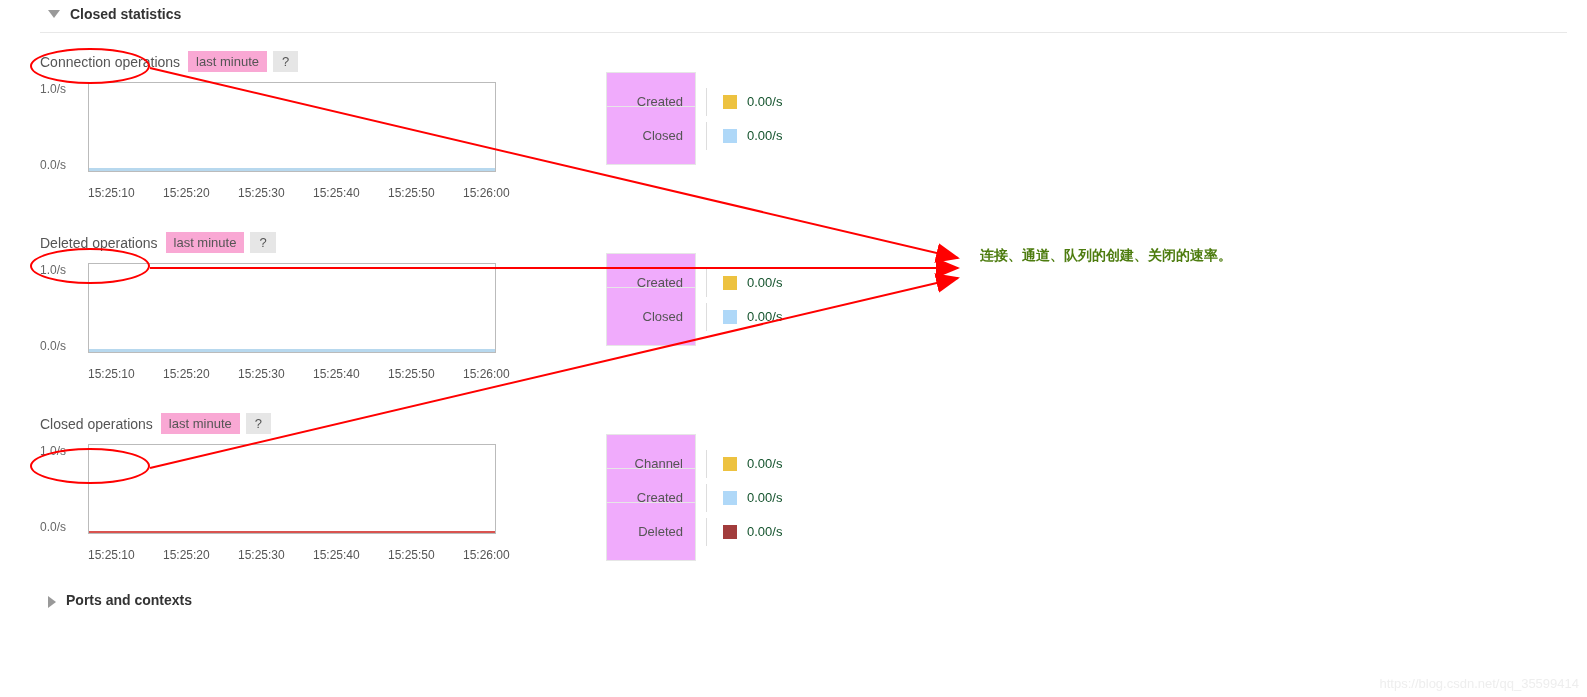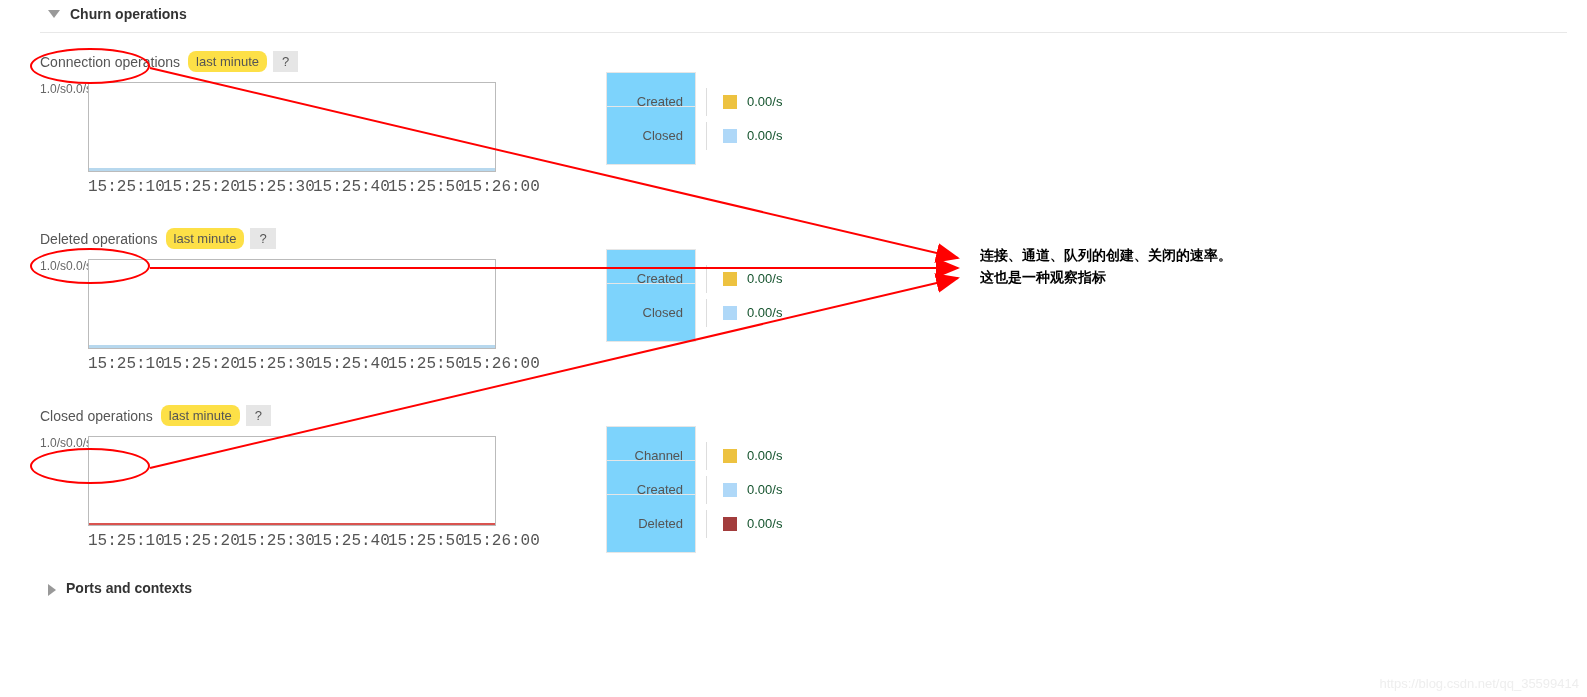--- a/index.html
+++ b/index.html
@@ -42,38 +42,37 @@
   }
   .panel-title-row {
     display: flex;
     align-items: center;
     margin-bottom: 10px;
     font-size: 14px;
     color: #555;
     text-align: center;
   }
   .time-range {
-    background: #fde047;
+    background: #f9a8d4;
     padding: 3px 8px;
     margin-left: 8px;
     color: #555;
     font-size: 13px;
-    border-radius: 8px;
   }
   .help-box {
     background: #e6e6e6;
     padding: 3px 9px;
     margin-left: 6px;
     color: #555;
     font-size: 13px;
   }
   .chart-block { }
   .y-axis {
     display: flex;
-    flex-direction: row;
+    flex-direction: column;
     justify-content: space-between;
     height: 90px;
     font-size: 12px;
     color: #666;
     width: 48px;
     padding-right: 6px;
   }
   .chart-row {
     display: flex;
     align-items: flex-start;
@@ -93,41 +92,40 @@
   }
   .chart-baseline-red {
     position: absolute;
     bottom: 0; left: 0; right: 0;
     height: 2px;
     background: #d9534f;
   }
   .x-axis {
     display: flex;
     padding-left: 48px;
-    margin-top: 6px;
-    font-size: 16px;
-    color: #555;
-    font-family: Liberation Mono, monospace;
+    margin-top: 14px;
+    font-size: 12px;
+    color: #555;
   }
   .x-tick { width: 75px; }
   .legend-block {
     margin-left: 68px;
     margin-top: 5px;
   }
   .legend-row {
     display: flex;
     align-items: center;
     height: 34px;
   }
   .legend-label {
     width: 90px;
     text-align: right;
     padding: 21px 12px;
     border: 1px solid #e6e6e6;
-    background: #7dd3fc;
+    background: #f0abfc;
     color: #555;
     font-size: 13px;
     margin-bottom: 5px;
   }
   .legend-swatch {
     width: 14px;
     height: 14px;
     margin: 0 10px 5px 16px;
   }
   .legend-val {
@@ -147,21 +145,21 @@
   
   
   .red-ellipse {
     position: absolute;
     border: 2px solid red;
     border-radius: 50%;
     pointer-events: none;
   }
   .annotation-text {
     position: absolute;
-    color: #000000;
+    color: #4d7c0f;
     font-weight: bold;
     font-size: 14px;
     line-height: 22px;
     font-family: "Microsoft YaHei", SimSun, sans-serif;
     pointer-events: none;
   }
   .arrow-svg {
     position: absolute;
     top: 0; left: 0;
     pointer-events: none;
@@ -173,21 +171,21 @@
     color: #eee;
     font-size: 13px;
     pointer-events: none;
   }
 </style>
 </head>
 <body>
 
 <div class="section-header">
   <div class="triangle-down"></div>
-  <span>Churn operations</span>
+  <span>Closed statistics</span>
 </div>
 <div class="divider"></div>
 
 <div id="panels">
     <div style="margin-left: 40px; margin-top: 18px;">
       <div class="panel-title-row">
         <span>Connection operations</span>
         <span class="time-range">last minute</span>
         <span class="help-box">?</span>
       </div>
@@ -334,16 +332,15 @@
       <polygon points="0,0 12,5 0,10" fill="red"></polygon>
     </marker>
   </defs>
   <line x1="150" y1="68" x2="958" y2="258" stroke="red" stroke-width="2" marker-end="url(#ah)"></line>
   <line x1="150" y1="268" x2="958" y2="268" stroke="red" stroke-width="2" marker-end="url(#ah)"></line>
   <line x1="150" y1="468" x2="958" y2="278" stroke="red" stroke-width="2" marker-end="url(#ah)"></line>
 </svg>
 
 <div class="annotation-text" style="left:980px; top:244px;">
   <div>连接、通道、队列的创建、关闭的速率。</div>
-  <div>这也是一种观察指标</div>
 </div>
 
 <div class="watermark">https://blog.csdn.net/qq_35599414</div>
 
 </body></html>

